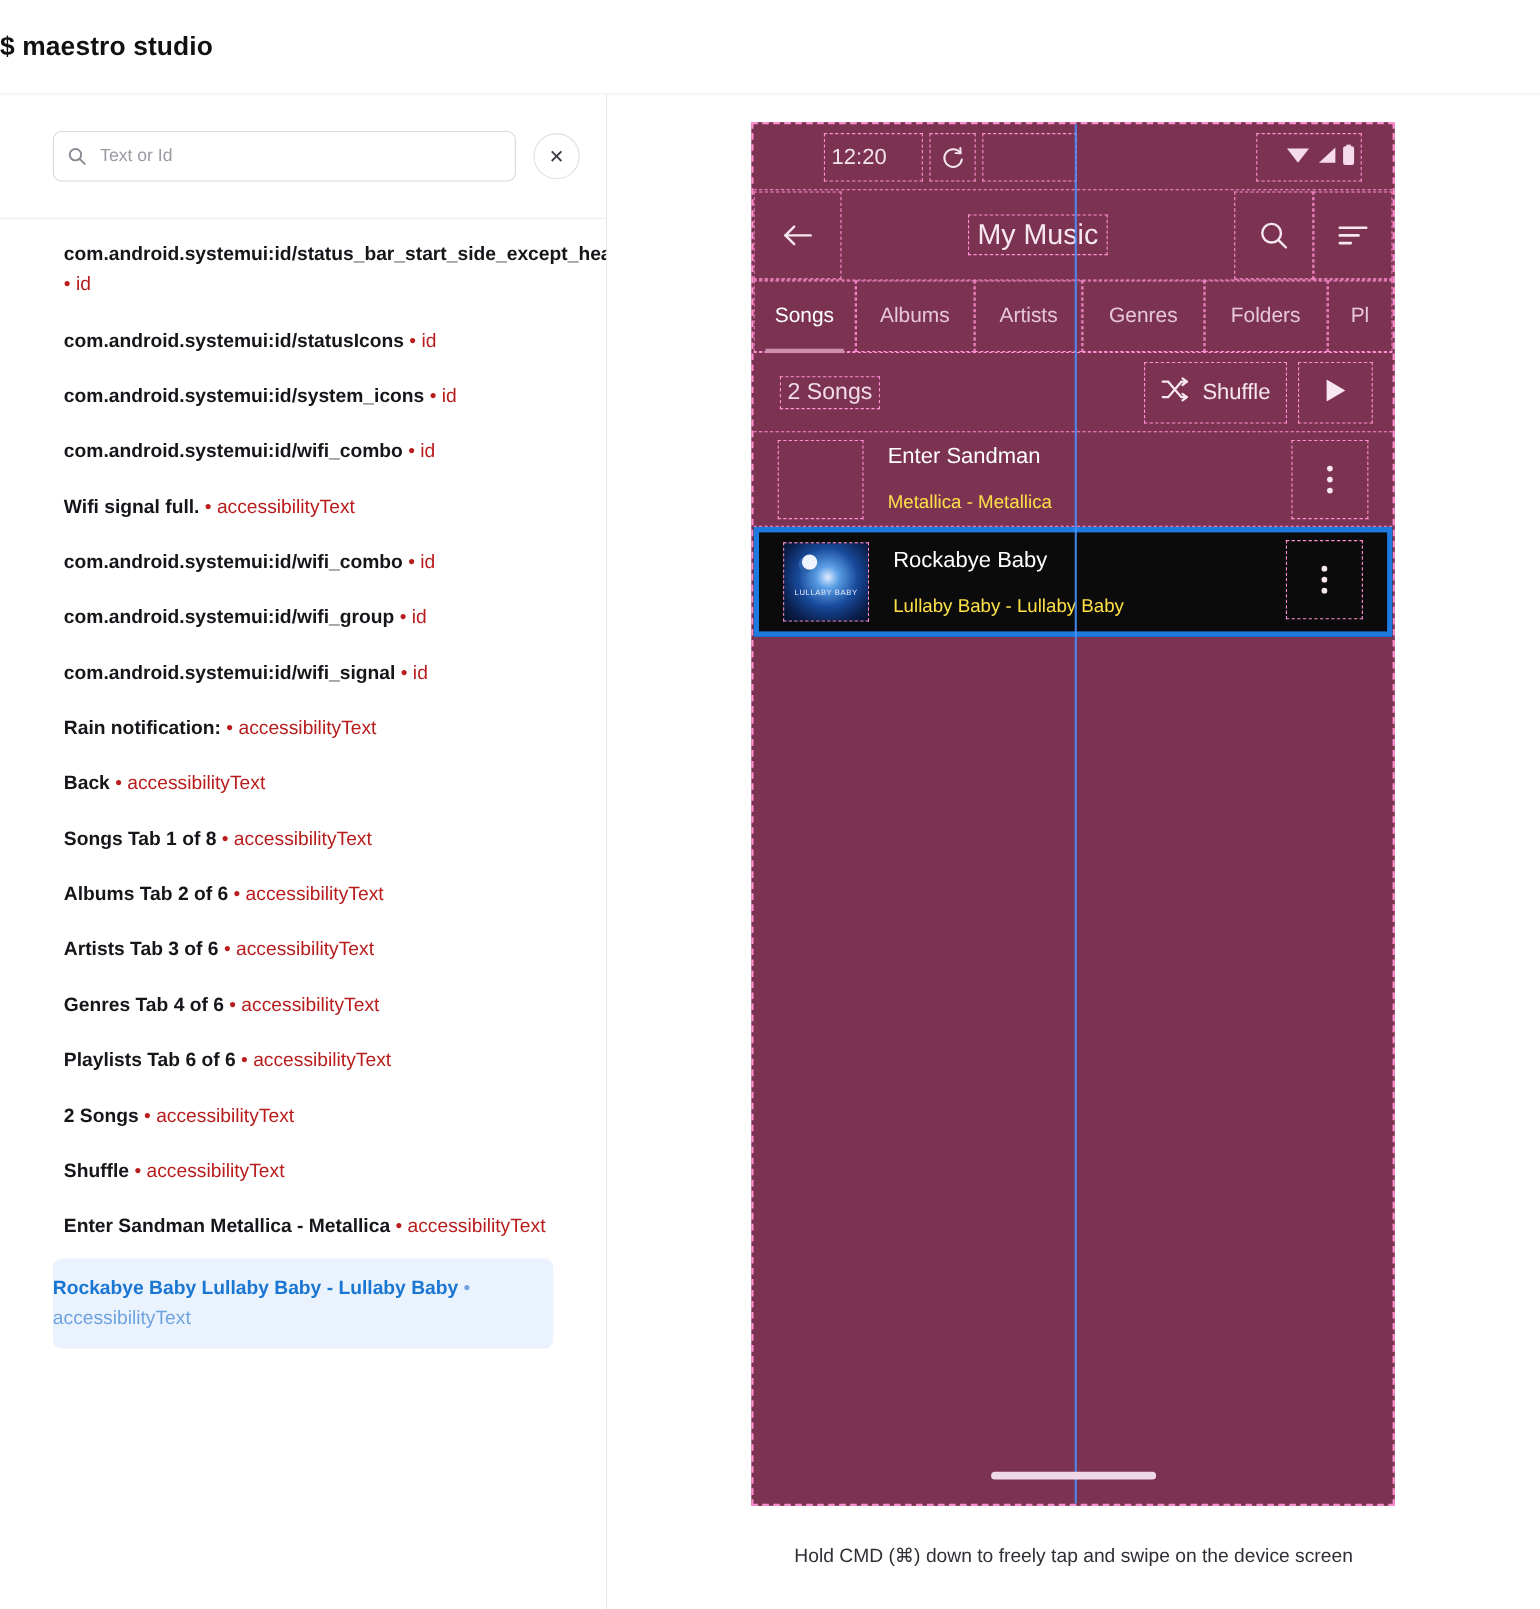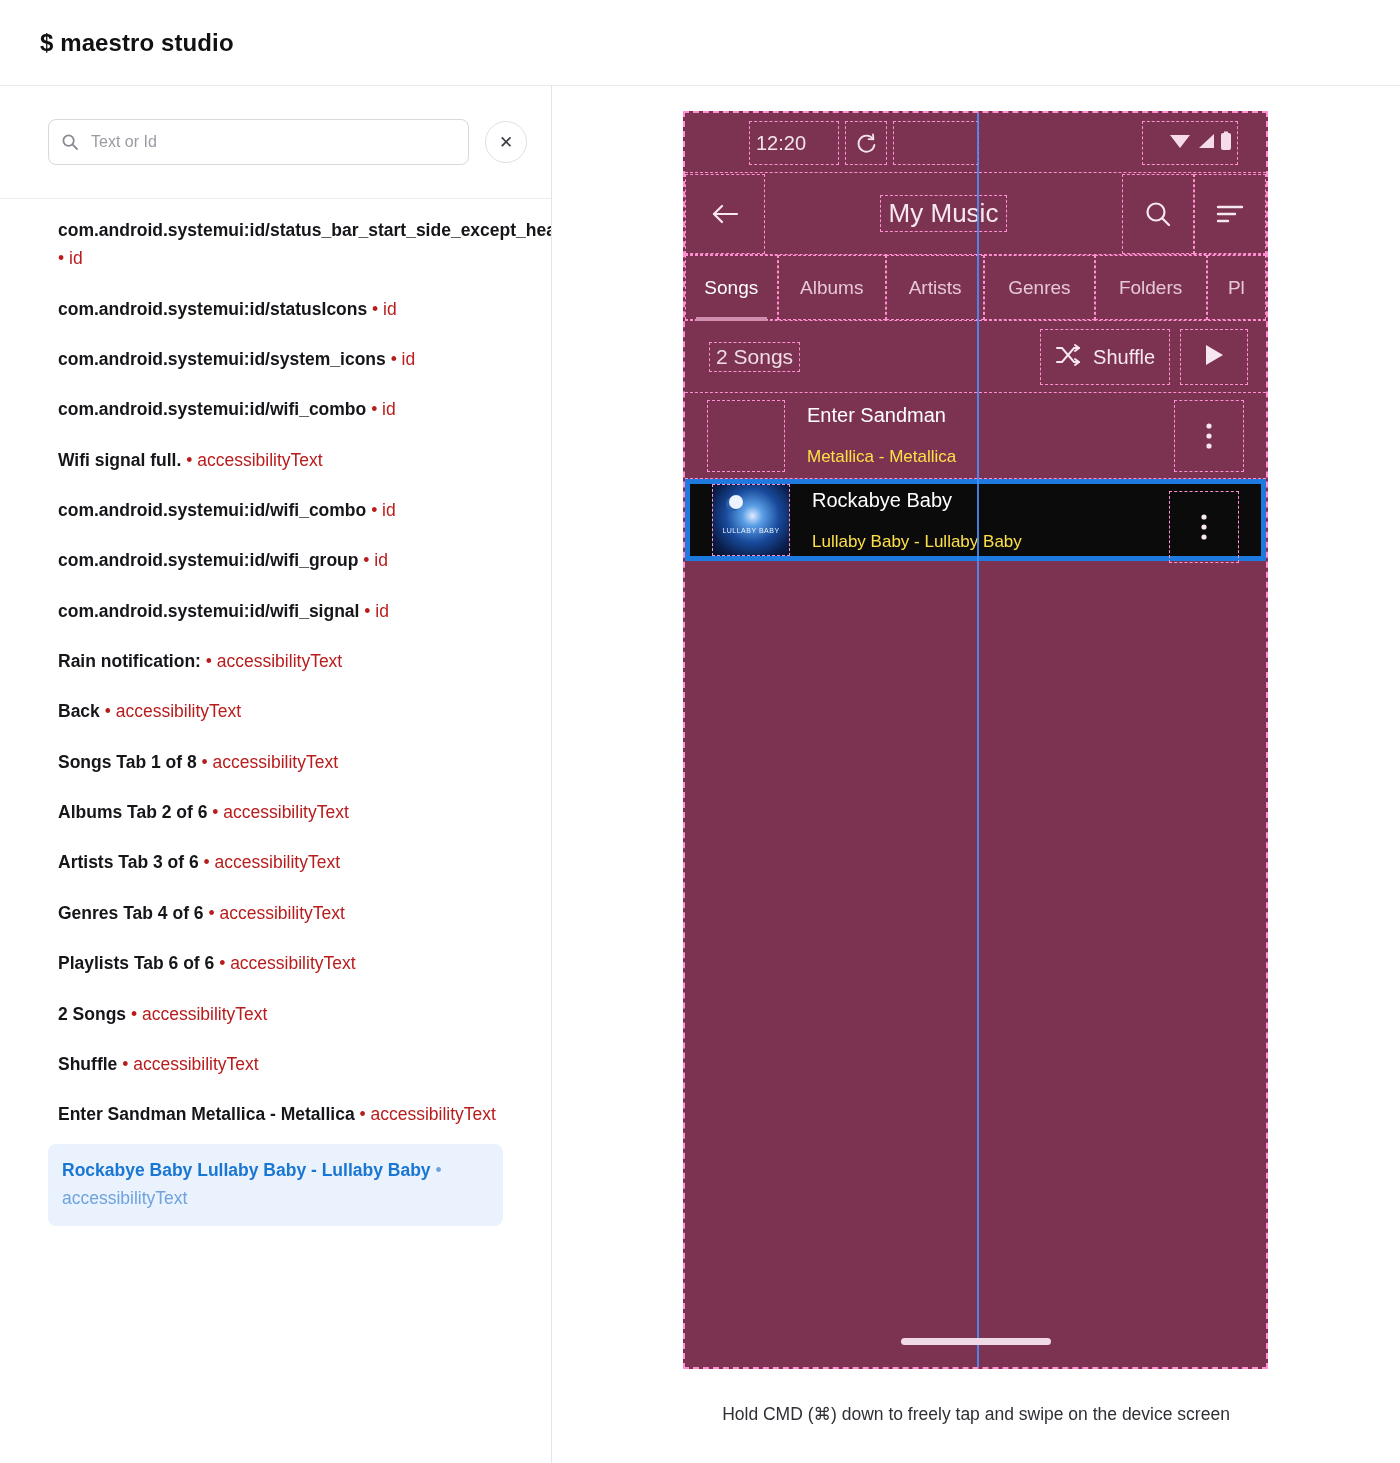--- a/index.html
+++ b/index.html
@@ -14,21 +14,20 @@
     position: relative;
     width: 1400px; height: 1463px;
     background: #ffffff;
   }
 
   
   .topbar {
     height: 86px;
     display: flex;
     align-items: center;
-    padding-left: 40px;
     border-bottom: 1px solid #e9e9ec;
   }
   .topbar-title {
     font-size: 24px;
     font-weight: bold;
     color: #111114;
     letter-spacing: 0.1px;
   }
 
   
@@ -100,21 +99,21 @@
     line-height: 1.62;
     color: #15151a;
     font-weight: bold;
   }
   .row .meta {
     color: #b91c1c;
     font-weight: normal;
   }
   .row.selected {
     margin: 4px 48px 4px 48px;
-    padding: 12px 14px 14px 14px;
+    padding: 12px 14px 14px 0;
     background: #eaf2fd;
     border-radius: 8px;
     color: #1976d2;
   }
   .row.selected .meta { color: #6fa3e0; }
 
   
   .right-pane {
     flex: 1;
     position: relative;
@@ -272,21 +271,21 @@
   .song .kebab {
     position: absolute; right: 22px; top: 7px;
     width: 70px; height: 72px;
     border: 1.5px dashed #ff8fd0;
     display: flex; align-items: center; justify-content: center;
     color: #f7e7f0;
   }
   .song.highlight {
     background: #0b0b0c;
     border: 5px solid #1f7ae0;
-    height: 82px;
+    height: 100px;
   }
   .song.highlight .art { border: 1.5px dashed #ff8fd0; background: #0d1a3a; }
 
   .album-art {
     width: 100%; height: 100%;
     background:
       radial-gradient(circle at 52% 44%, #dfeaff 0%, #5b9fe6 18%, #184a9b 48%, #0a1f4d 78%, #050f26 100%);
     display: flex; align-items: flex-end; justify-content: center;
     position: relative;
   }

